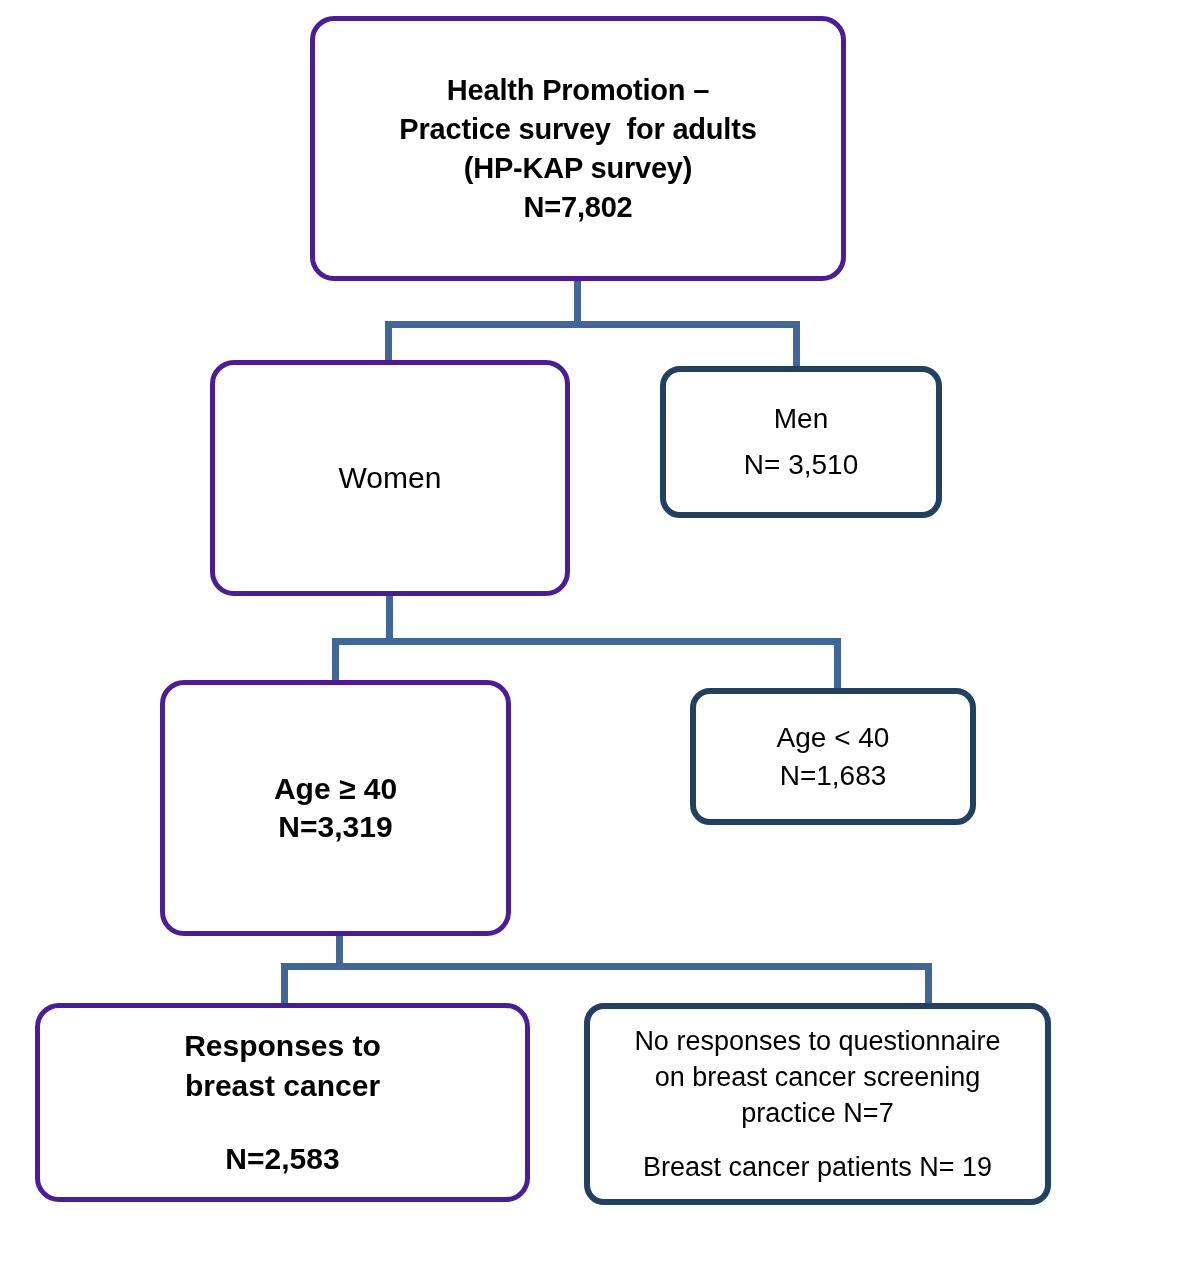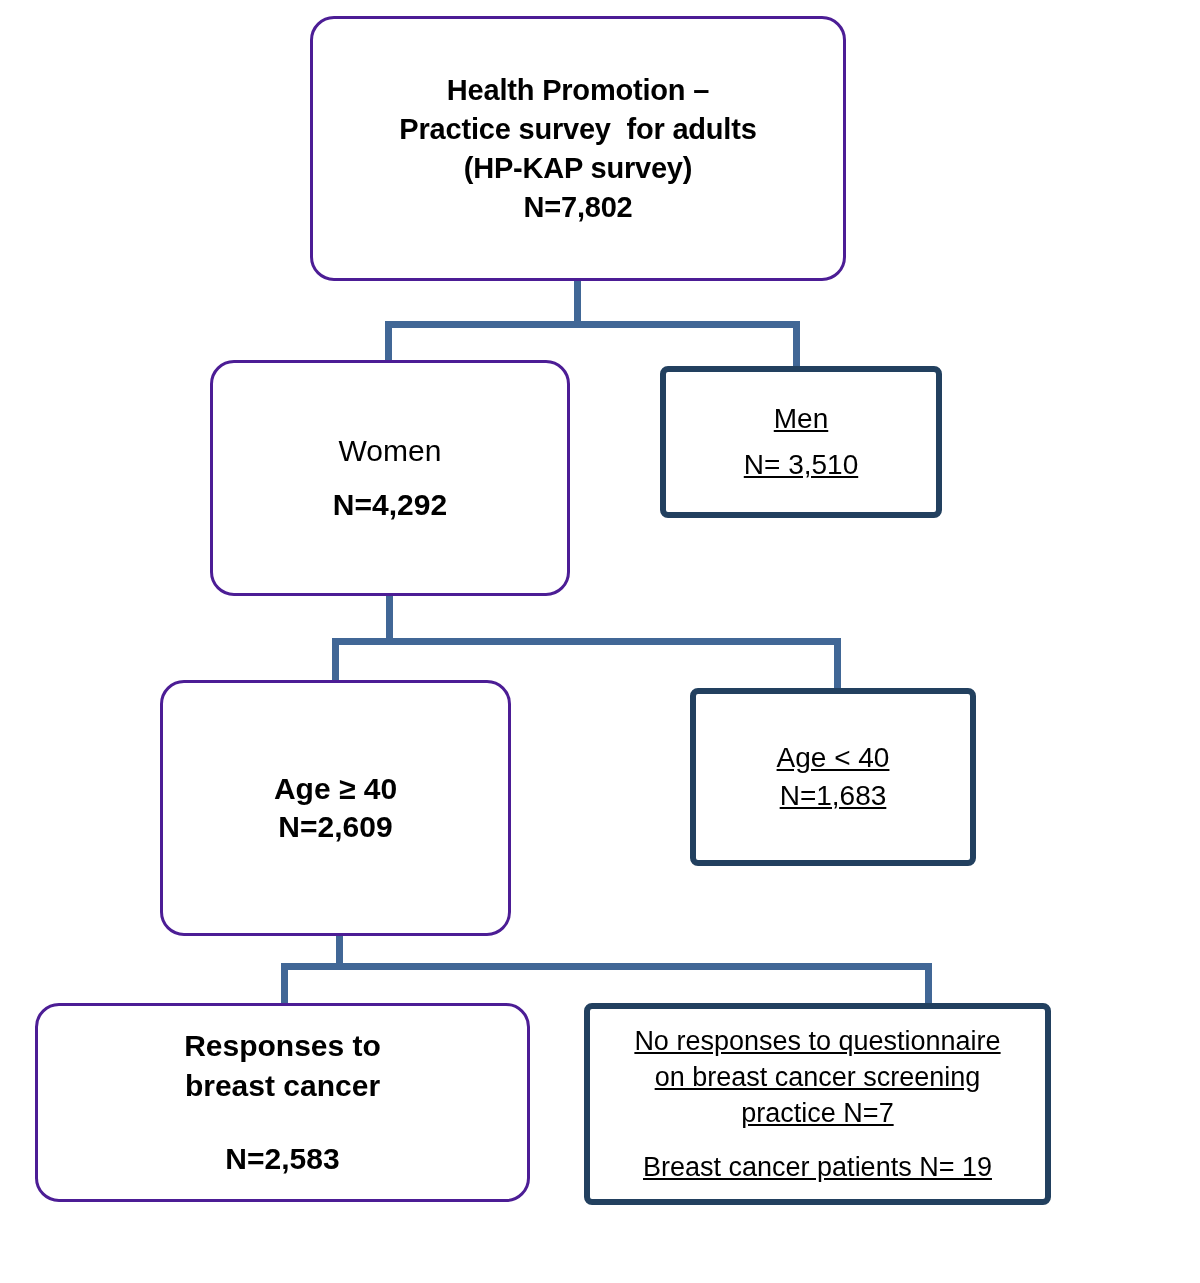--- a/index.html
+++ b/index.html
@@ -25,48 +25,47 @@
     background: #ffffff;
     display: flex;
     flex-direction: column;
     align-items: center;
     justify-content: center;
     text-align: center;
     color: #000000;
     z-index: 3;
   }
   .node.primary {
-    border: 3px solid #4c1d95;
+    border: 5px solid #4c1d95;
     border-radius: 24px;
   }
   .node.secondary {
     border: 6px solid #22405f;
-    border-radius: 8px;
-    text-decoration: underline;
+    border-radius: 20px;
   }
   .node .line {
     display: block;
     white-space: pre;
   }
 
   
   #node-root        { left: 310px; top: 16px;   width: 536px; height: 265px; }
   #node-root .line  { font-size: 29px; line-height: 39px; font-weight: bold; letter-spacing: -0.2px; }
 
   #node-women       { left: 210px; top: 360px;  width: 360px; height: 236px; }
   #node-women .line { font-size: 30px; line-height: 54px; }
   #node-women .line.n { font-weight: bold; }
 
   #node-men         { left: 660px; top: 366px;  width: 282px; height: 152px; }
   #node-men .line   { font-size: 28px; line-height: 46px; }
 
   #node-age40p      { left: 160px; top: 680px;  width: 351px; height: 256px; }
   #node-age40p .line{ font-size: 30px; line-height: 38px; font-weight: bold; }
 
-  #node-age40m      { left: 690px; top: 688px;  width: 286px; height: 178px; text-align: right; }
+  #node-age40m      { left: 690px; top: 688px;  width: 286px; height: 137px; text-align: right; }
   #node-age40m .line{ font-size: 28px; line-height: 38px; }
 
   #node-responses   { left: 35px;  top: 1003px; width: 495px; height: 199px; }
   #node-responses .line { font-size: 30px; line-height: 40px; font-weight: bold; }
   #node-responses .line.spacer-top { margin-top: 33px; }
 
   #node-noresponses { left: 584px; top: 1003px; width: 467px; height: 202px; }
   #node-noresponses .line { font-size: 27px; line-height: 36px; }
   #node-noresponses .line.spacer-top { margin-top: 18px; }
 
@@ -119,31 +118,30 @@
 
   <div class="node primary" id="node-root">
     <span class="line">Health Promotion –</span>
     <span class="line">Practice survey  for adults</span>
     <span class="line">(HP-KAP survey)</span>
     <span class="line">N=7,802</span>
   </div>
 
   <div class="node primary" id="node-women">
     <span class="line">Women</span>
-    <span class="line n">N=4,292</span>
   </div>
 
   <div class="node secondary" id="node-men">
     <span class="line">Men</span>
     <span class="line">N= 3,510</span>
   </div>
 
   <div class="node primary" id="node-age40p">
     <span class="line">Age ≥ 40</span>
-    <span class="line">N=2,609</span>
+    <span class="line">N=3,319</span>
   </div>
 
   <div class="node secondary" id="node-age40m">
     <span class="line">Age &lt; 40</span>
     <span class="line">N=1,683</span>
   </div>
 
   <div class="node primary" id="node-responses">
     <span class="line">Responses to</span>
     <span class="line">breast cancer</span>

